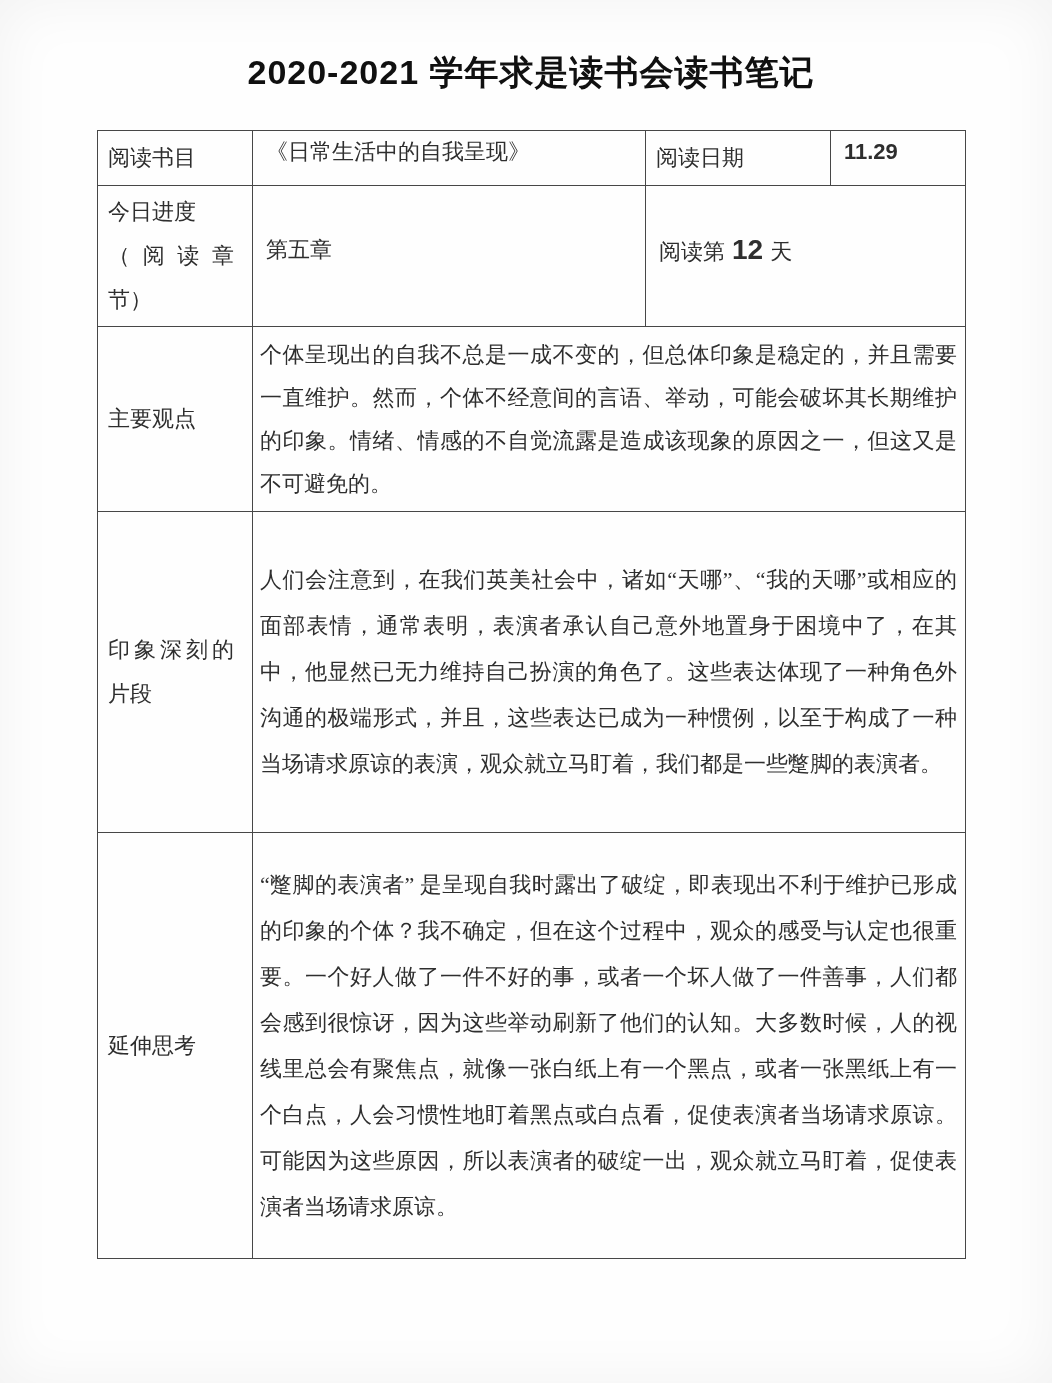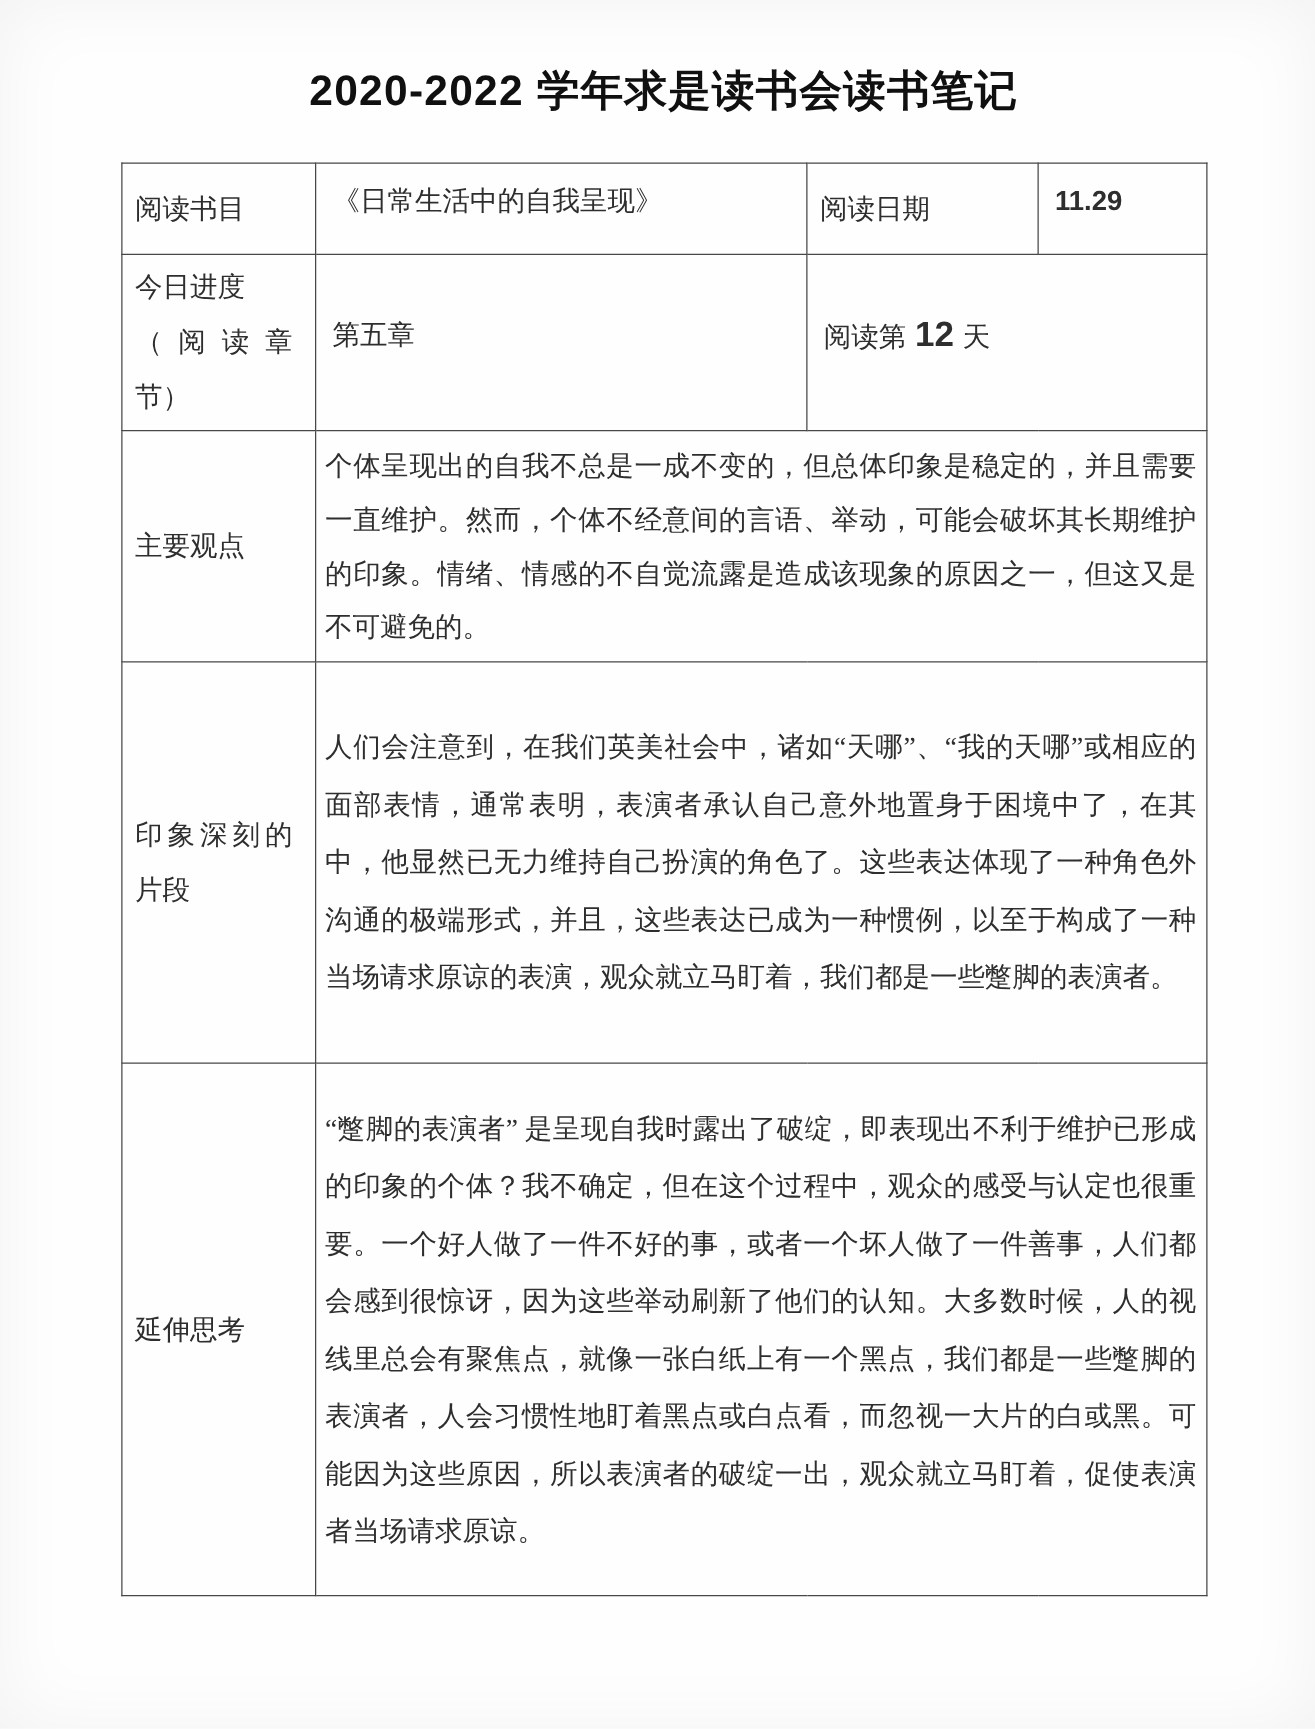--- a/index.html
+++ b/index.html
@@ -89,32 +89,32 @@
     box-sizing: border-box;
     font-size: 22px;
     color: #3a3a3a;
   }
 </style>
 </head>
 <body>
 
 <div class="page">
 
-  <h1 class="title">2020-2022 学年求是读书会读书笔记</h1>
+  <h1 class="title">2020-2021 学年求是读书会读书笔记</h1>
 
   <table class="notes">
     <colgroup>
       <col style="width:155px">
       <col style="width:393px">
       <col style="width:185px">
       <col style="width:135px">
     </colgroup>
 
     <tbody>
-        <tr style="height:73px">
+        <tr style="height:55px">
       <td class="label">阅读书目</td>
       <td class="value">《日常生活中的自我呈现》</td>
       <td class="label">阅读日期</td>
       <td class="value num date-value">11.29</td>
     </tr>
 
     <tr style="height:112px">
       <td class="label">
         <span class="label-line">今日进度</span>
         <span class="label-line">（阅读章节）</span>
@@ -131,20 +131,20 @@
     </tr>
 
     <tr style="height:321px">
       <td class="label">印象深刻的片段</td>
       <td class="content" colspan="3">人们会注意到，在我们英美社会中，诸如“天哪”、“我的天哪”或相应的面部表情，通常表明，表演者承认自己意外地置身于困境中了，在其中，他显然已无力维持自己扮演的角色了。这些表达体现了一种角色外沟通的极端形式，并且，这些表达已成为一种惯例，以至于构成了一种当场请求原谅的表演，观众就立马盯着，我们都是一些蹩脚的表演者。</td>
     </tr>
 
     <tr style="height:426px">
       <td class="label">延伸思考</td>
       <td class="content" colspan="3">
-        <span class="bold-phrase">“蹩脚的表演者”</span><span>是呈现自我时露出了破绽，即表现出不利于维护已形成的印象的个体？我不确定，但在这个过程中，观众的感受与认定也很重要。一个好人做了一件不好的事，或者一个坏人做了一件善事，人们都会感到很惊讶，因为这些举动刷新了他们的认知。大多数时候，人的视线里总会有聚焦点，就像一张白纸上有一个黑点，我们都是一些蹩脚的表演者，人会习惯性地盯着黑点或白点看，而忽视一大片的白或黑。可能因为这些原因，所以表演者的破绽一出，观众就立马盯着，促使表演者当场请求原谅。</span>
+        <span class="bold-phrase">“蹩脚的表演者”</span><span>是呈现自我时露出了破绽，即表现出不利于维护已形成的印象的个体？我不确定，但在这个过程中，观众的感受与认定也很重要。一个好人做了一件不好的事，或者一个坏人做了一件善事，人们都会感到很惊讶，因为这些举动刷新了他们的认知。大多数时候，人的视线里总会有聚焦点，就像一张白纸上有一个黑点，或者一张黑纸上有一个白点，人会习惯性地盯着黑点或白点看，促使表演者当场请求原谅。可能因为这些原因，所以表演者的破绽一出，观众就立马盯着，促使表演者当场请求原谅。</span>
       </td>
     </tr>
   </tbody>
     </table>
 
 
 </div>
 
 </body></html>

